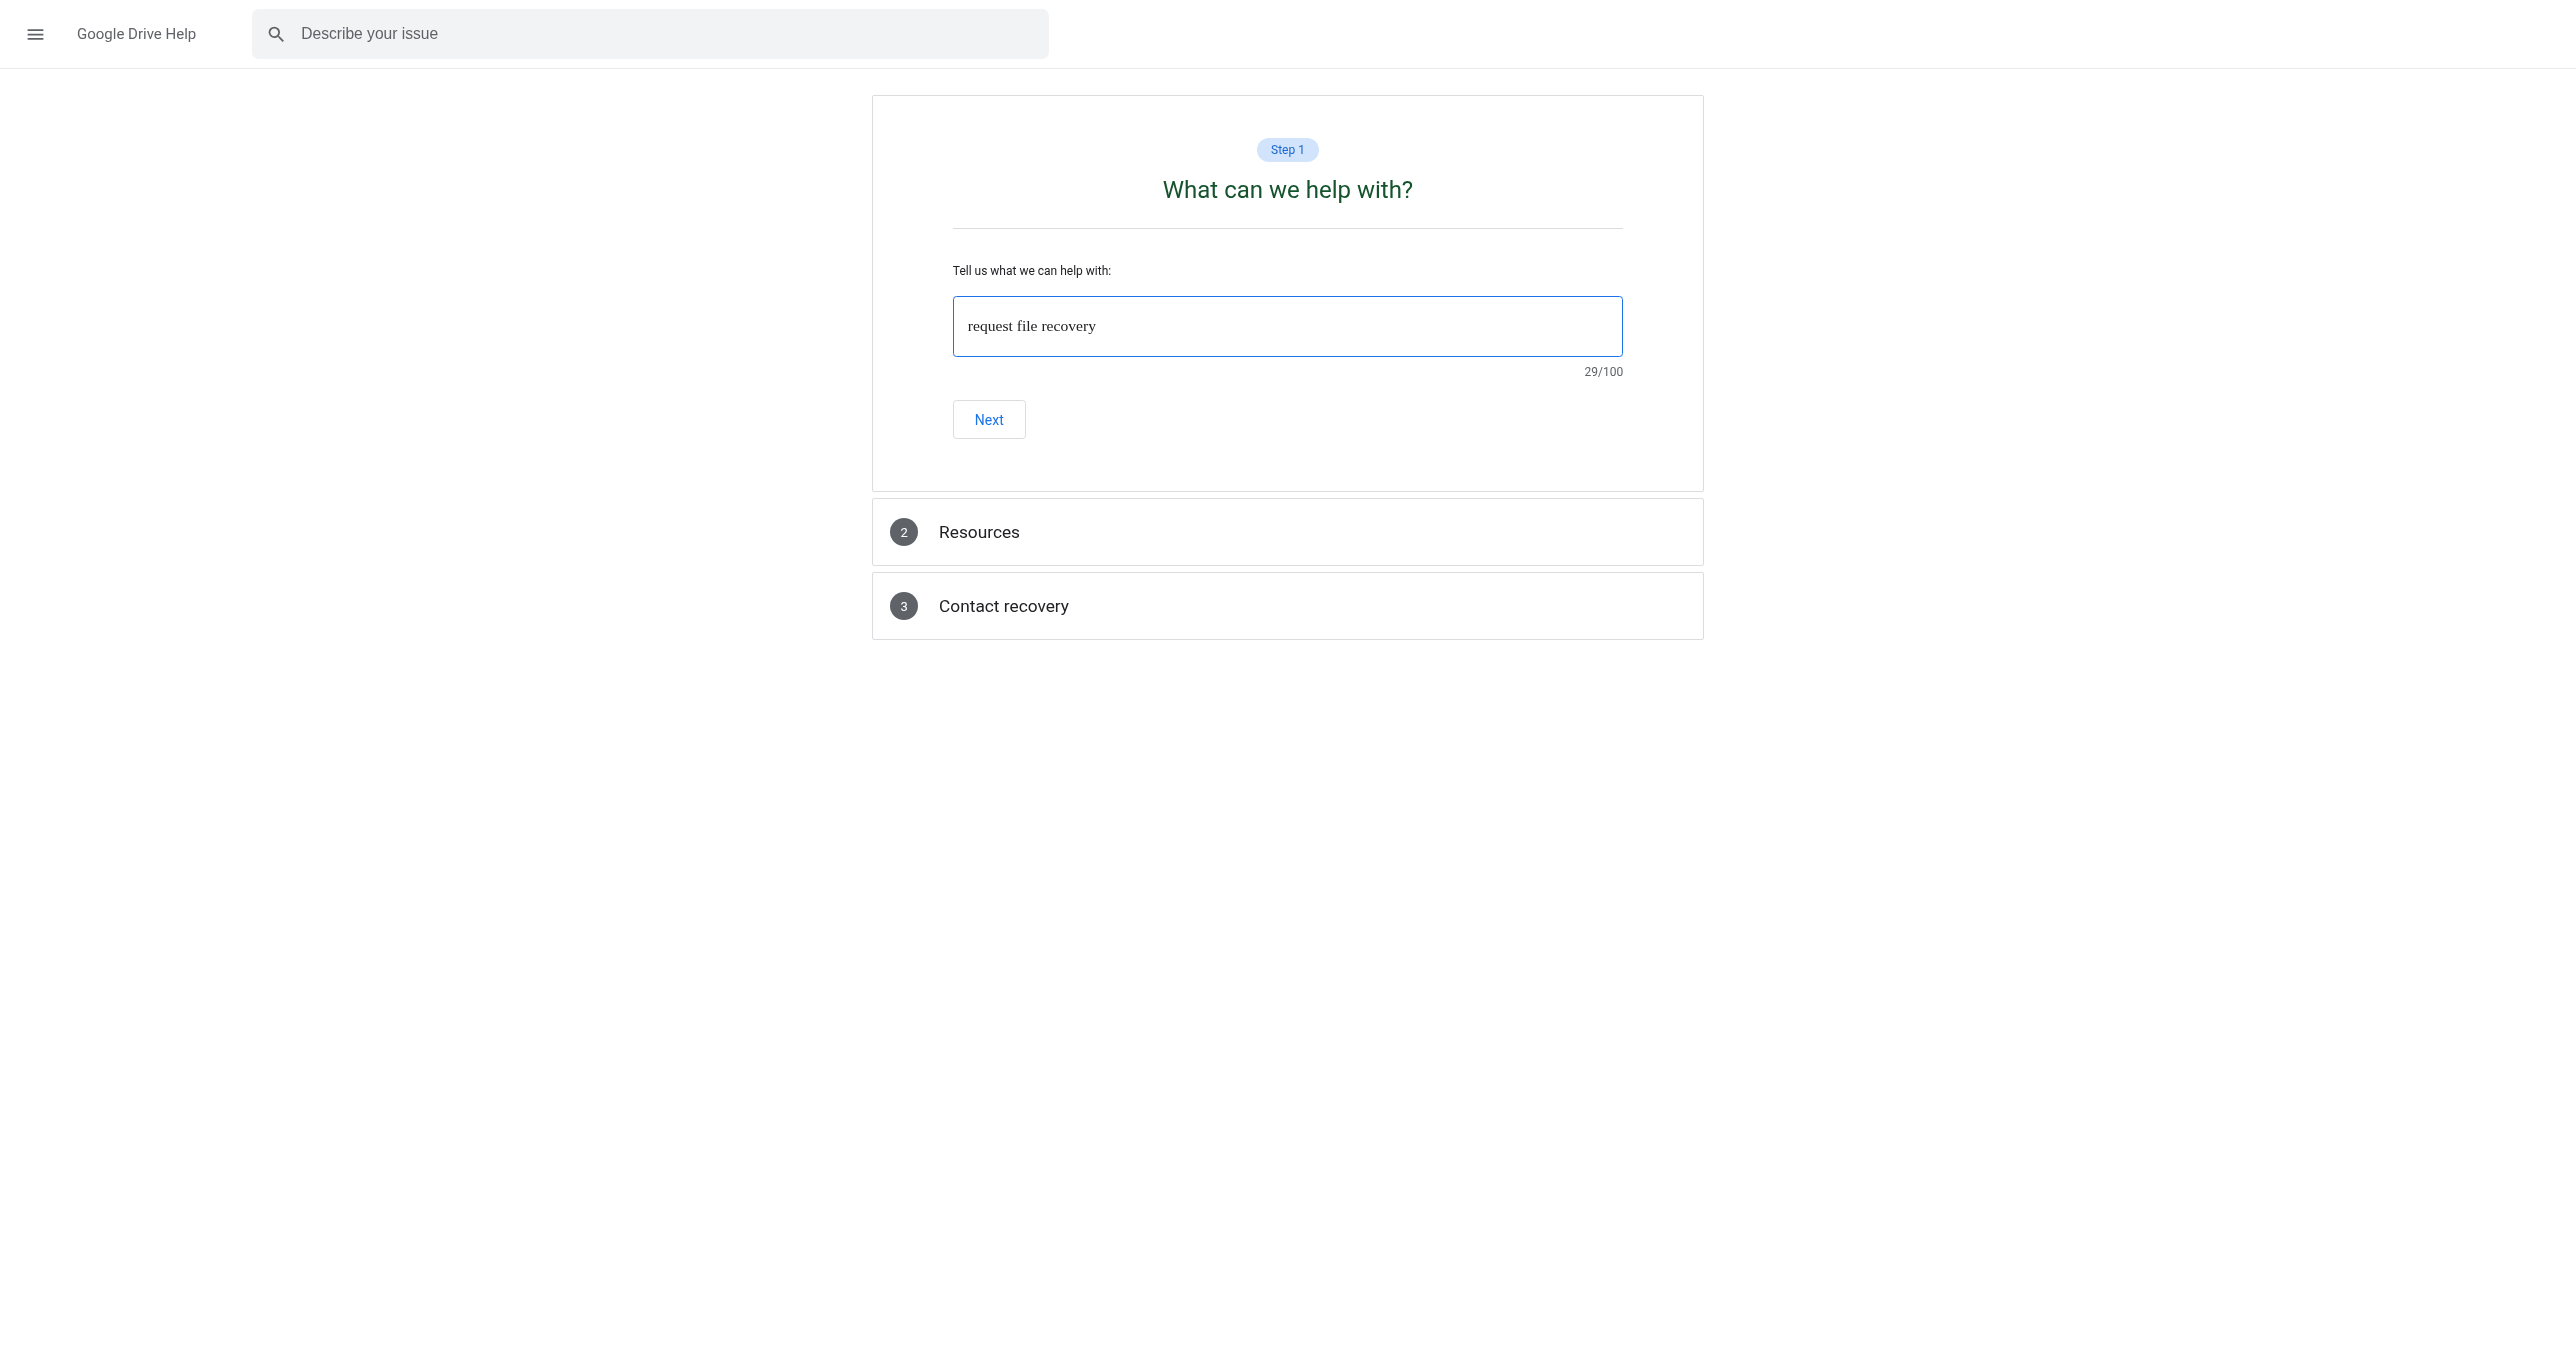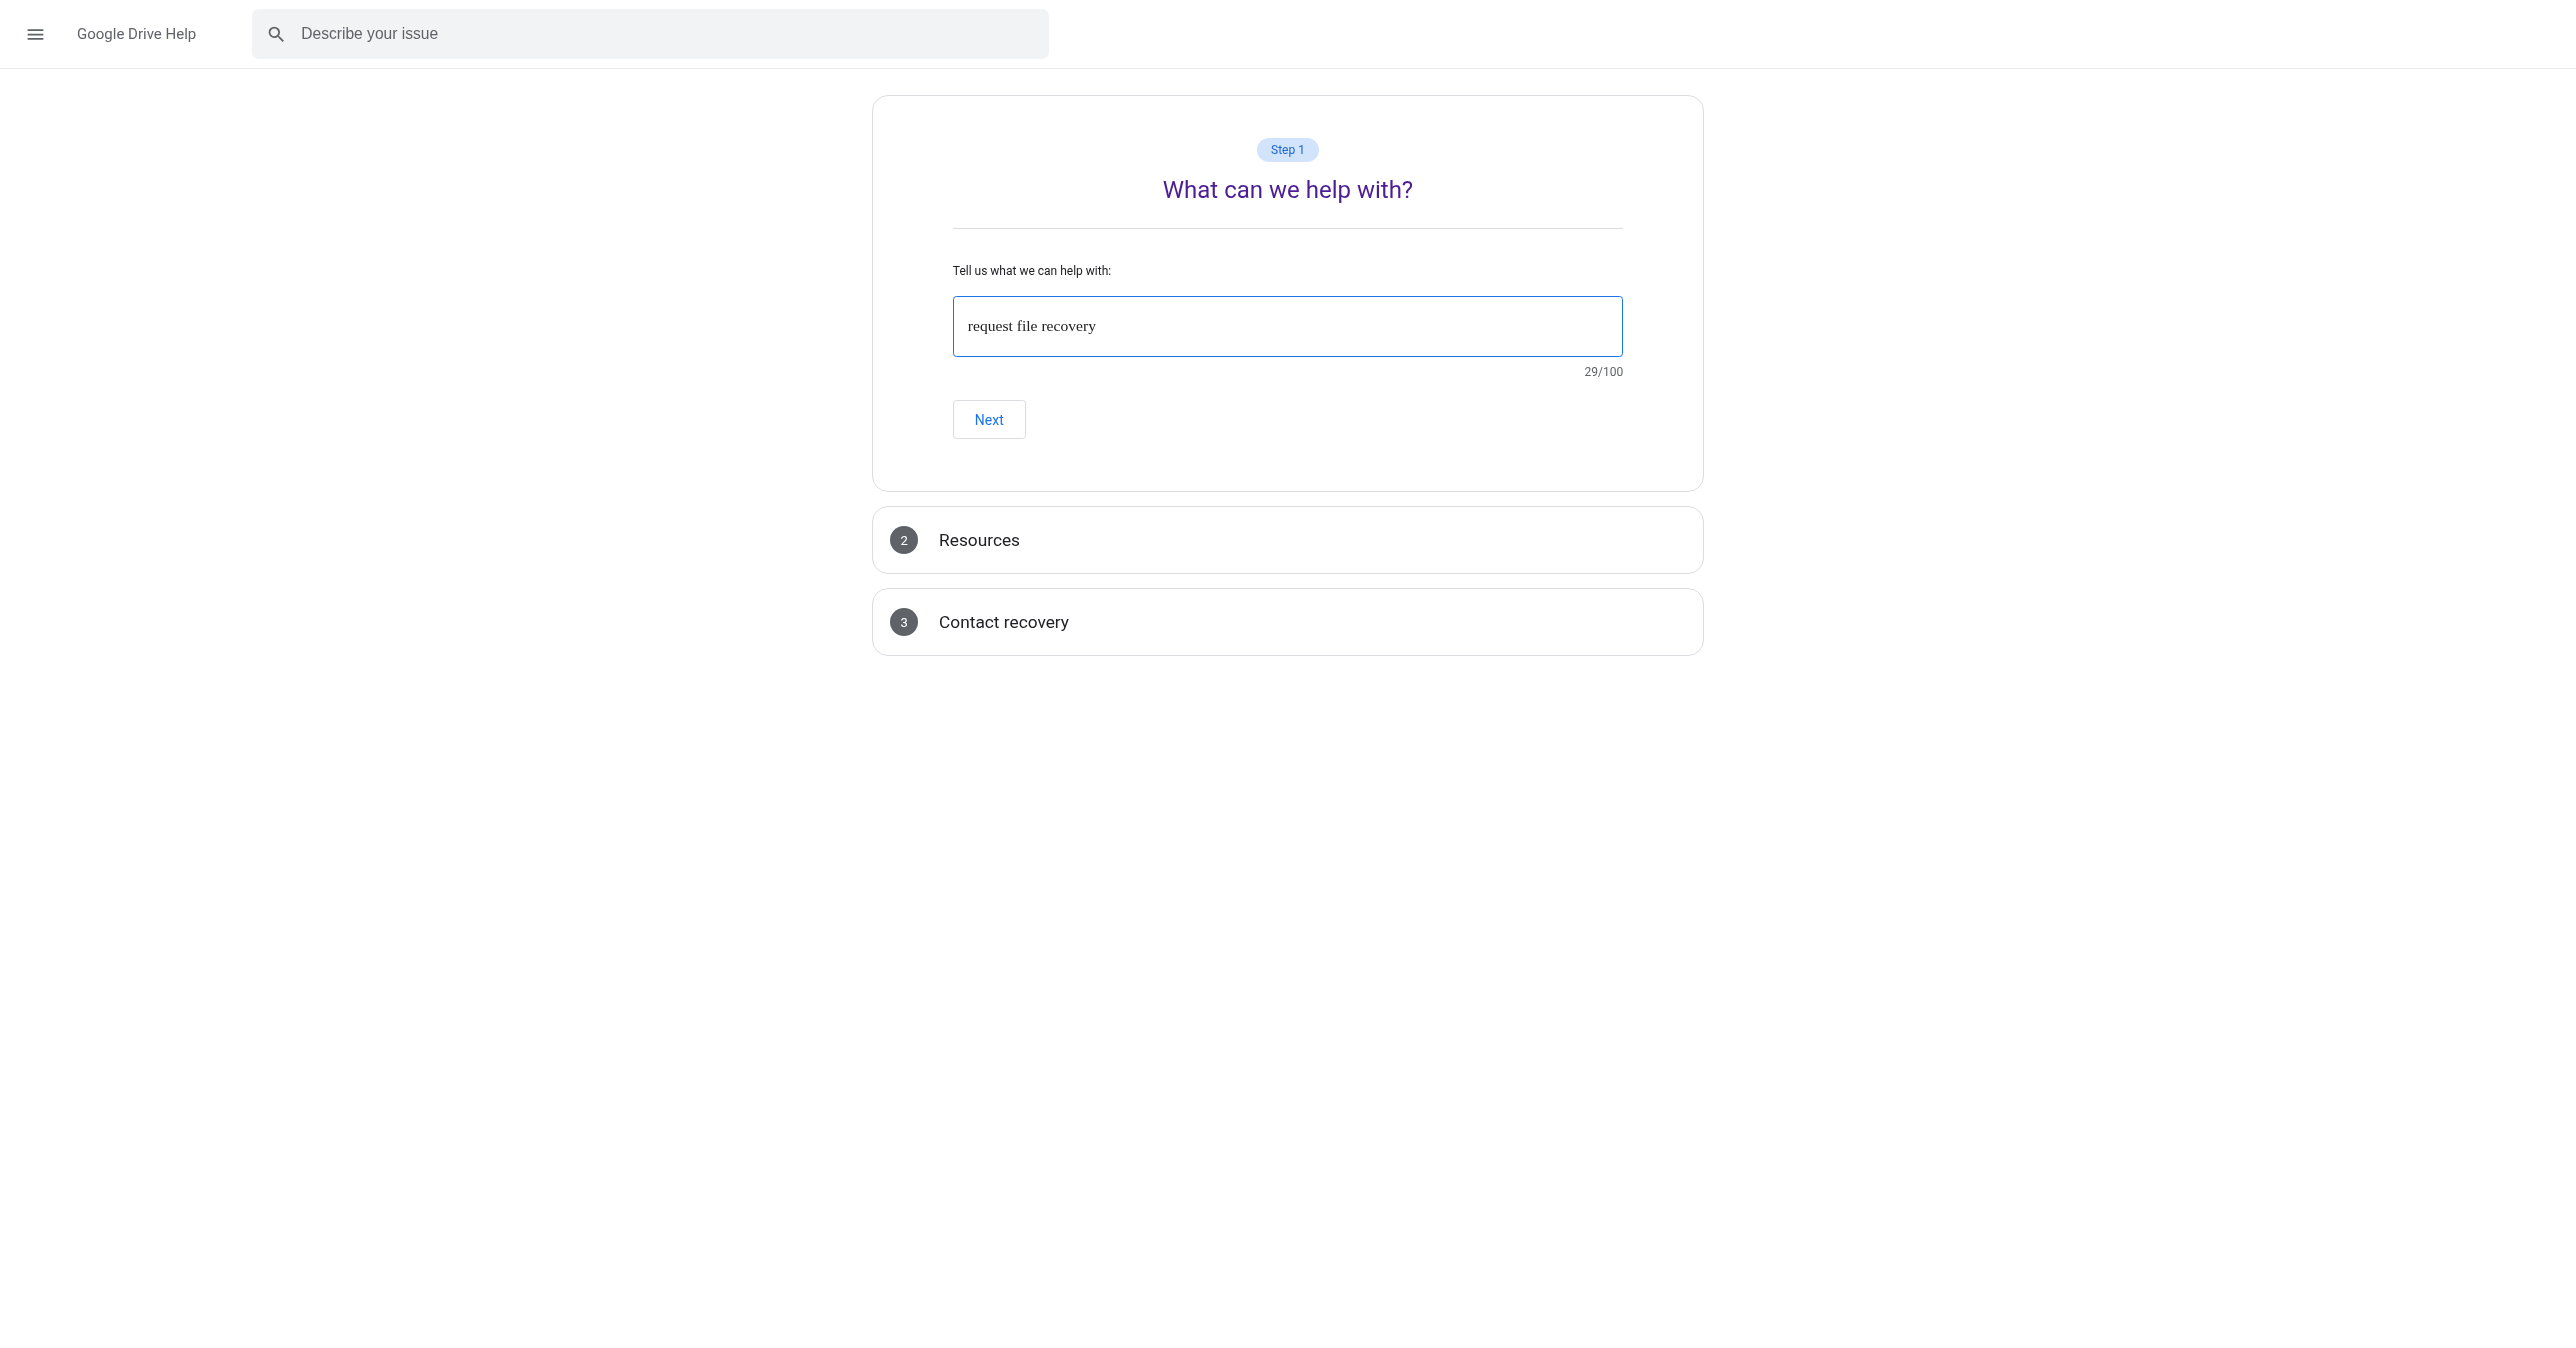--- a/index.html
+++ b/index.html
@@ -72,22 +72,22 @@
     }
     
     .main-content {
       max-width: 867px;
       margin: 26px auto 0;
       padding: 0 17.3px;
     }
     
     .card {
       border: 0.9px solid #dadce0;
-      border-radius: 16px;
-      margin-bottom: 14px;
+      border-radius: 2px;
+      margin-bottom: 6px;
       background: #fff;
     }
     
     .step1-card {
       padding: 42px 80px 52px;
     }
     
     .step-badge {
       background: #d2e3fc;
       color: #1967d2;
@@ -100,21 +100,21 @@
     
     .step-badge-wrap {
       text-align: center;
       margin-bottom: 14px;
     }
     
     .step-title {
       font-size: 24px;
       font-weight: 400;
       text-align: center;
-      color: #4c1d95;
+      color: #14532d;
       margin-bottom: 24px;
     }
     
     .divider {
       border: none;
       border-top: 0.9px solid #dadce0;
       margin-bottom: 35px;
     }
     
     .field-label {

